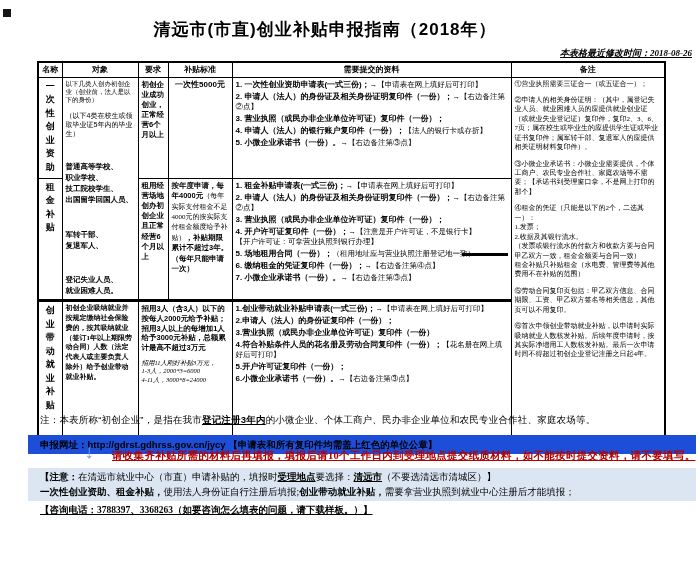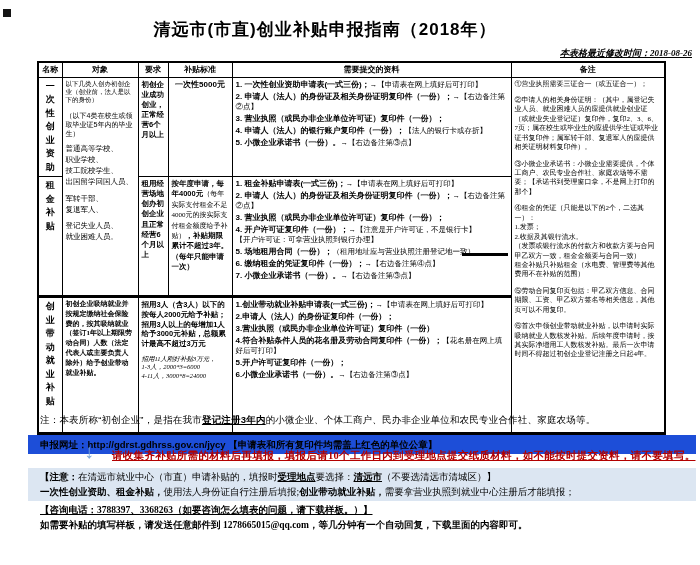--- a/index.html
+++ b/index.html
@@ -20,21 +20,21 @@
   table.main th{font-size:8px;font-weight:bold;text-align:center;vertical-align:middle;
              padding:1px;height:15px;}
   tr.r3 td{border-top:3px solid #000;}
 
   td.name-cell{text-align:center;vertical-align:middle;font-weight:bold;font-size:9px;}
   .vert{display:inline-block;width:1em;line-height:1.5;word-break:break-all;}
 
   td.target-cell{font-size:7.5px;line-height:1.3;}
   .target-intro{font-size:6.5px;line-height:1.25;white-space:pre-line;}
   .target-note{font-size:7px;margin-top:7px;white-space:pre-line;}
-  .target-list{font-size:7.5px;font-weight:normal;margin-top:6px;line-height:1.45;white-space:pre-line;}
+  .target-list{font-size:7.5px;font-weight:bold;margin-top:24px;line-height:1.45;white-space:pre-line;}
   td.target3-cell{vertical-align:middle;font-size:7px;font-weight:bold;line-height:1.4;}
 
   td.req-cell{vertical-align:middle;font-size:7.5px;font-weight:bold;line-height:1.35;}
   td.std-cell{vertical-align:middle;font-size:8px;line-height:1.3;margin-left:8px;}
   .std-center{text-align:center;font-weight:bold;}
   .std-b{font-weight:bold;font-size:7.5px;}
   .std-k{font-size:7px;}
   .std-main{font-size:7.5px;font-weight:bold;}
   .std-calc{font-size:6.5px;font-style:italic;margin-top:6px;white-space:pre-line;}
 
@@ -188,15 +188,14 @@
 
   <div class="warn-arrow">↓</div>
   <div class="warn-text kai">请收集齐补贴所需的材料后再填报，填报后请10个工作日内到受理地点提交纸质材料，如不能按时提交资料，请不要填写。</div>
 
   <div class="blue-row2 kai">
     <div><span class="b">【注意：</span><span>在清远市就业中心（市直）申请补贴的，填报时</span><span class="bu">受理地点</span><span>要选择：</span><span class="bu">清远市</span><span>（不要选清远市清城区）】</span></div>
     <div><span class="b">一次性创业资助、租金补贴，</span><span>使用法人身份证自行注册后填报;</span><span class="b">创业带动就业补贴，</span><span>需要拿营业执照到就业中心注册后才能填报；</span></div>
   </div>
 
   <div class="phone-note kai">【咨询电话：3788397、3368263（如要咨询怎么填表的问题，请下载样板。）】</div>
-  <div class="template-note kai">如需要补贴的填写样板，请发送任意邮件到 1278665015@qq.com，等几分钟有一个自动回复，下载里面的内容即可。</div>
 
 </div>
 
 </body></html>

